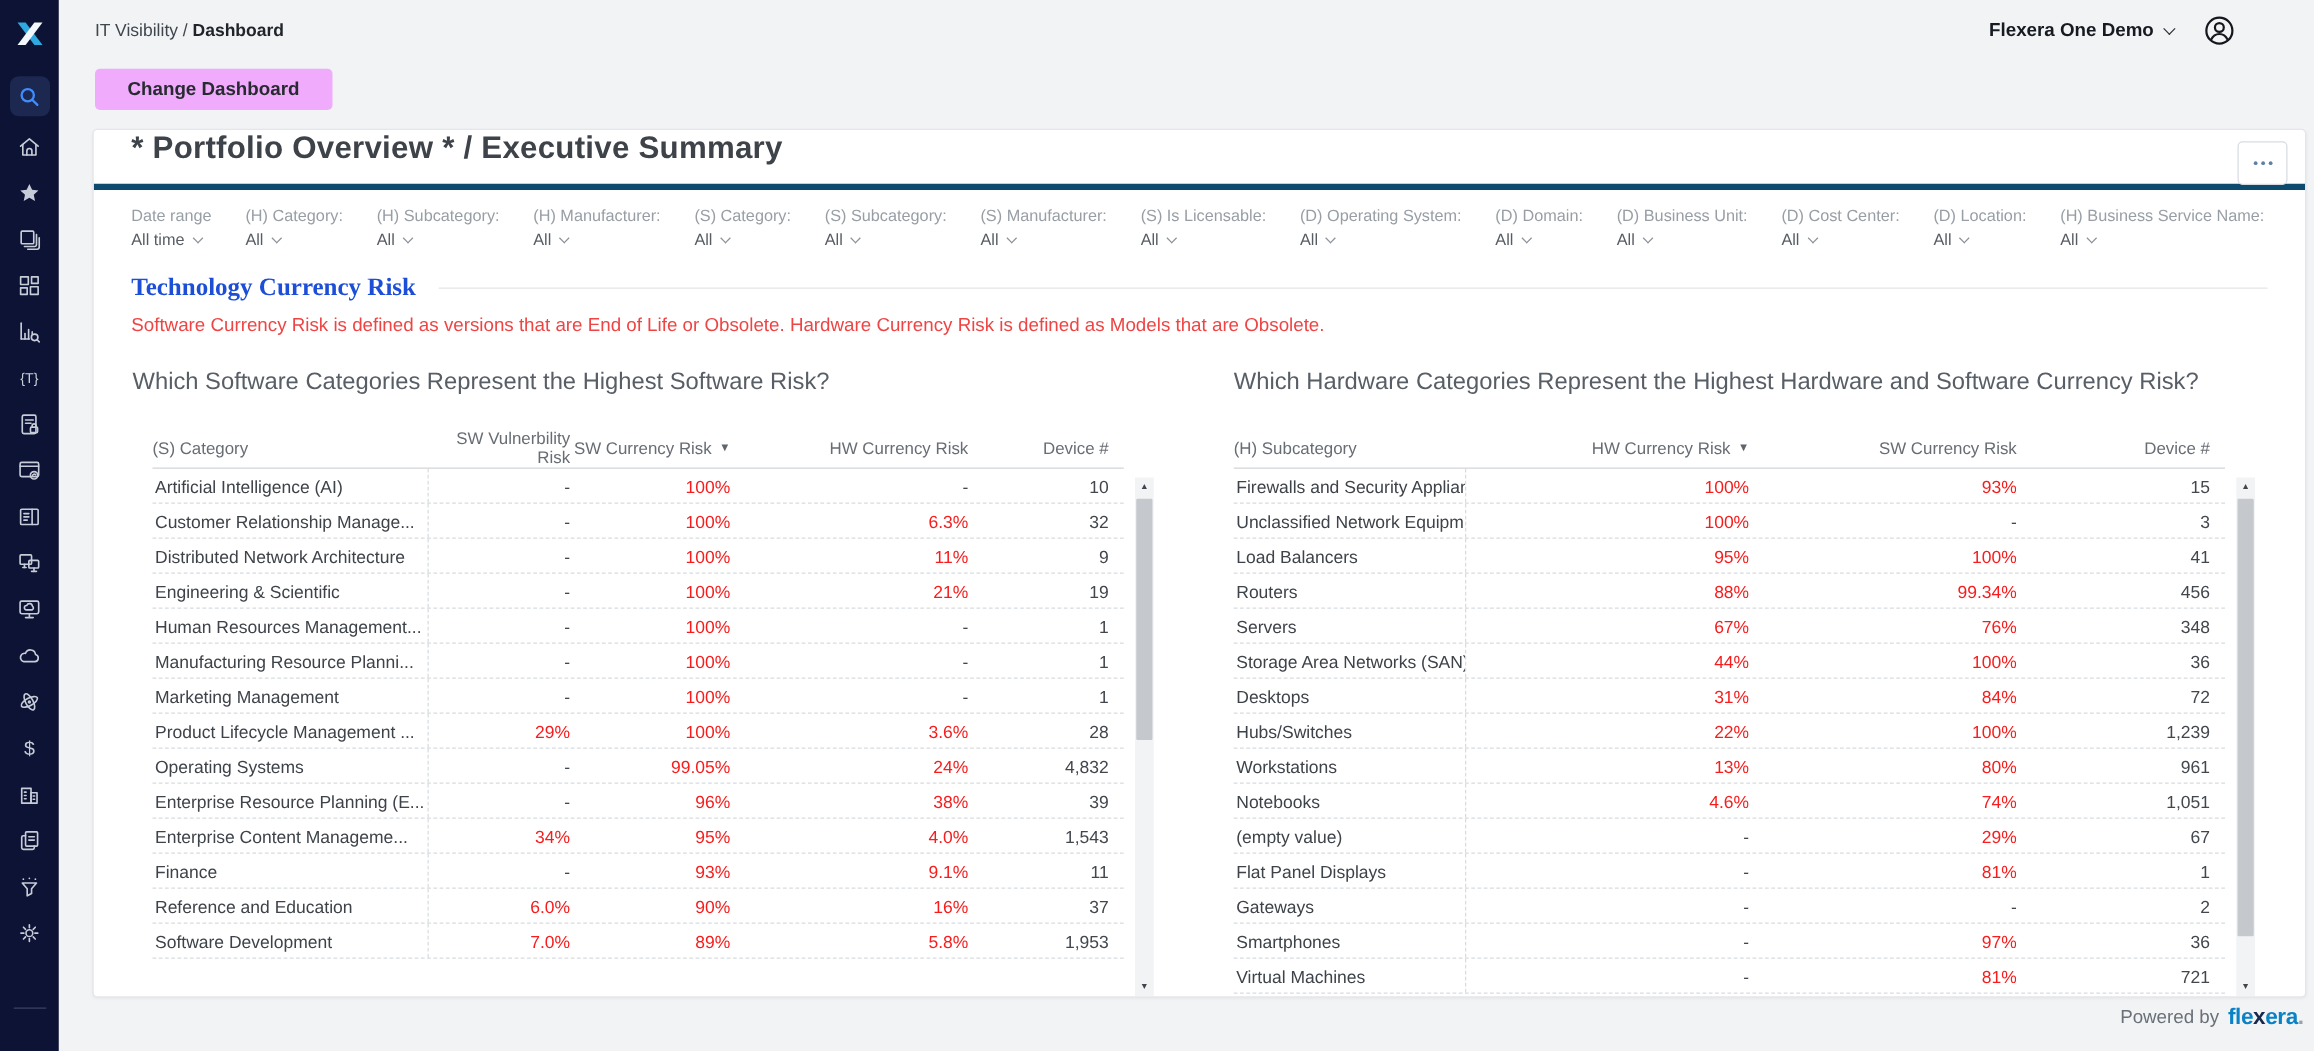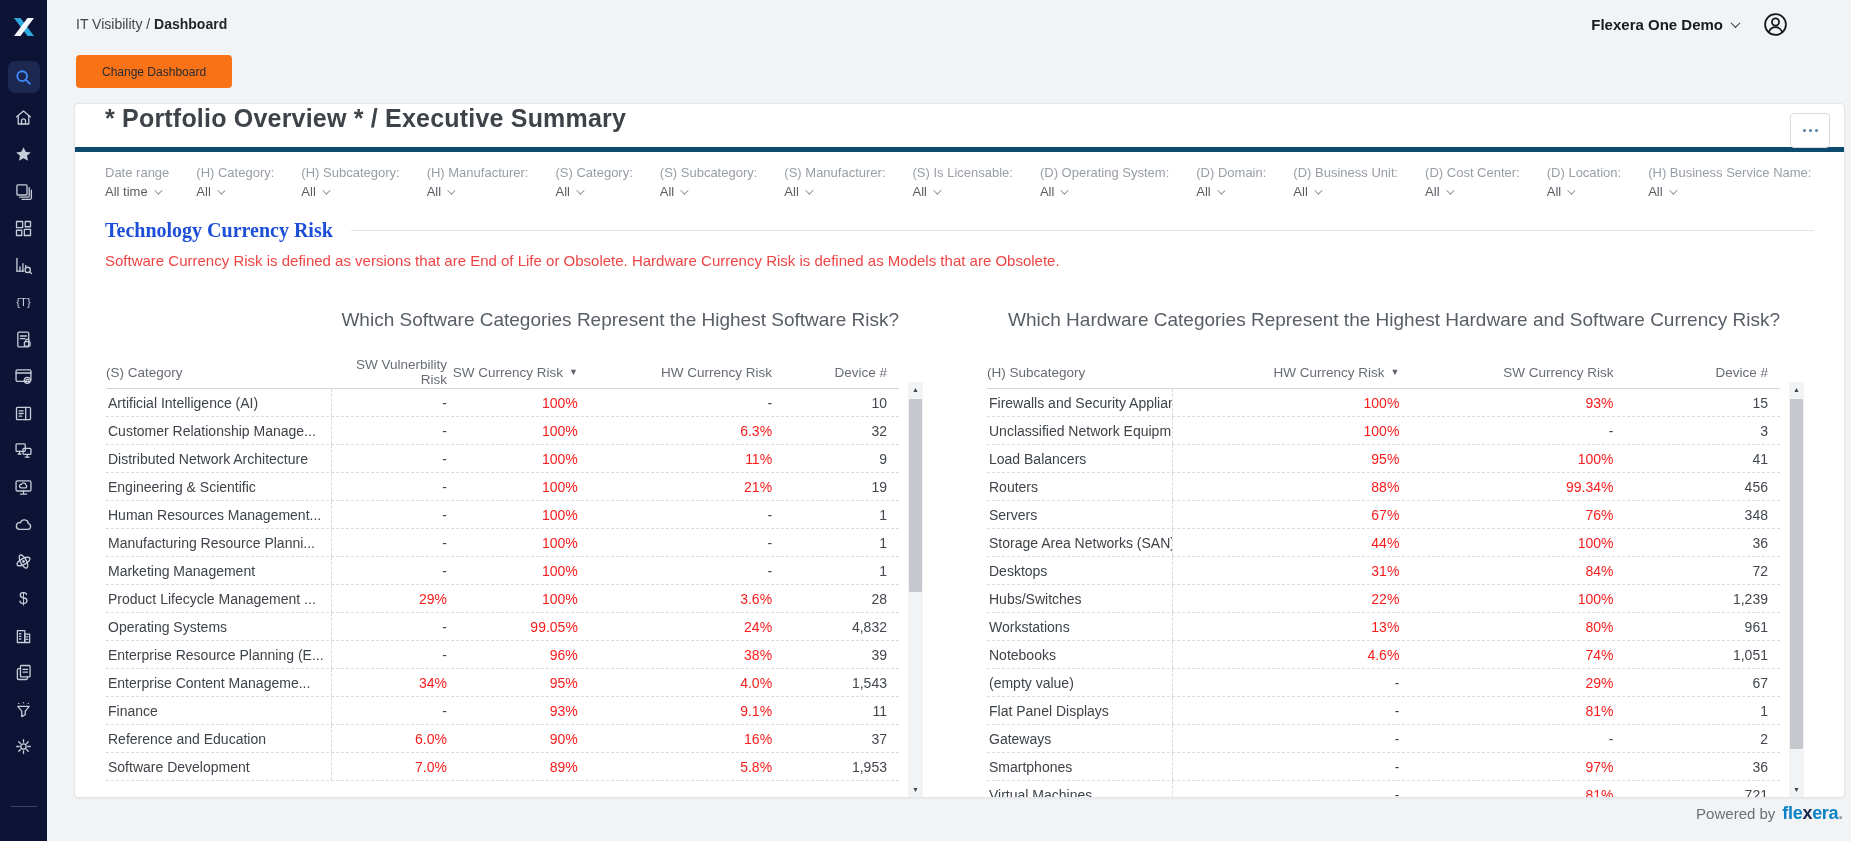--- a/index.html
+++ b/index.html
@@ -24,22 +24,22 @@
   .breadcrumb { font-size:14px; color:#40464d; }
   .breadcrumb .page { font-weight:bold; color:#21252b; }
   .top-right { display:flex; align-items:center; gap:24px; }
   .account { display:flex; align-items:center; gap:9px; font-size:15px; font-weight:600;
     color:#171b21; cursor:pointer; }
   .chev { width:7px; height:7px; border-right:1.7px solid #2a2f36; border-bottom:1.7px solid #2a2f36;
     transform:rotate(45deg) translate(-1px,-1px); display:inline-block; }
   .avatar { width:25px; height:25px; color:#14181e; cursor:pointer; }
 
   .toolbar { padding:7px 0 10px 29px; }
-  .btn-change { background:#f97316; border:none; border-radius:4px; padding:0 26px; height:33px;
-    font-size:12px; font-weight:normal; color:#272b31; font-family:inherit; cursor:pointer; }
+  .btn-change { background:#f0abfc; border:none; border-radius:4px; padding:0 26px; height:33px;
+    font-size:15px; font-weight:bold; color:#272b31; font-family:inherit; cursor:pointer; }
 
   
   .card { margin:5px 6px 0 27px; background:#fff; border:1px solid #e4e6ea; border-radius:4px;
     height:695px; position:relative; overflow:hidden; box-shadow:0 1px 2px rgba(20,30,40,.05);
     display:flex; flex-direction:column; }
   .card-head { height:48px; flex-shrink:0; border-bottom:5px solid #0c4a6e; display:flex;
     align-items:flex-start; padding:0 60px 0 30px; position:relative; }
   .card-title { font-size:25px; font-weight:bold; color:#3e434a; margin:0; letter-spacing:.2px; }
   .menu-btn { position:absolute; right:14px; top:9px; width:40px; height:35px; background:#fff;
     border:1px solid #d7dbe1; border-radius:4px; display:flex; align-items:center; justify-content:center;
@@ -55,23 +55,23 @@
 
   .section { padding:6px 30px 0; flex-shrink:0; }
   .section-row { display:flex; align-items:center; gap:18px; }
   .section-title { font-size:20px; font-weight:bold; color:#1d4ed8; margin:0;font-family:Liberation Serif, serif; }
   .rule { flex:1; height:1px; background:#e2e5e8; }
   .desc { font-size:15px; color:#ef4444; margin:10px 0 0; }
 
   
   .tables { flex:1; display:flex; gap:54px; padding:22px 30px 0 31px; overflow:hidden; min-height:0; }
   .table-block { flex:1; position:relative; padding-right:34px; min-width:0; }
-  .t-title { text-align:right; font-size:19px; color:#585e66; margin:18px 0 25px; font-weight:normal; }
+  .t-title { text-align:left; font-size:19px; color:#585e66; margin:4px 0 25px; font-weight:normal; }
   .g-head, .g-row { display:grid; align-items:center; }
-  .cols-sw .g-head, .cols-sw .g-row { grid-template-columns:28.5% 14.5% 16.5% 24.5% 16%; }
+  .cols-sw .g-head, .cols-sw .g-row { grid-template-columns:28.5% 14.5% 16.5% 24.5% 16%;margin-left:16px; }
   .cols-hw .g-head, .cols-hw .g-row { grid-template-columns:23.5% 28.5% 27% 21%; }
   .g-head { font-size:13.5px; color:#686d74; padding:0; border-bottom:1px solid #d1d5d9; height:33px; }
   .hcell { display:flex; align-items:center; height:100%; cursor:pointer; }
   .hcell.num { justify-content:flex-end; text-align:right; }
   .hcell:last-child, .cell.num:last-child { padding-right:12px; }
   .sort { font-size:9px; color:#5f656c; margin-left:6px; }
   .g-row { height:28px; border-bottom:1px dashed #d8dcdf; font-size:14px; color:#42474d; cursor:default; }
   .cell { display:flex; align-items:center; height:100%; overflow:hidden; white-space:nowrap; }
   .cell.cat { border-right:1px dashed #d8dcdf; padding-left:2px; color:#3e4349; }
   .cell.num { justify-content:flex-end; }

